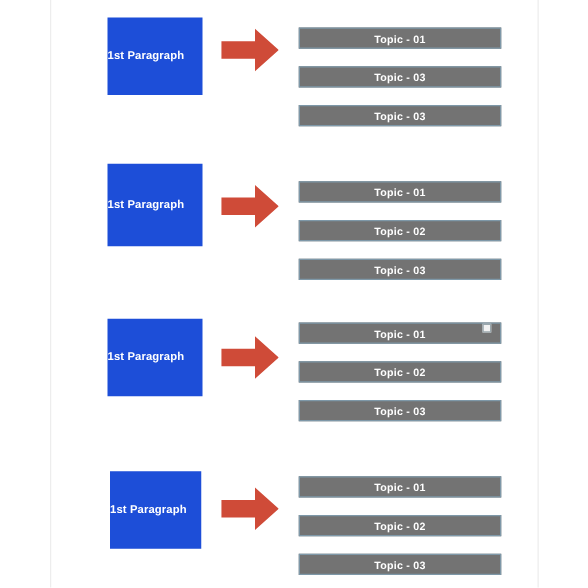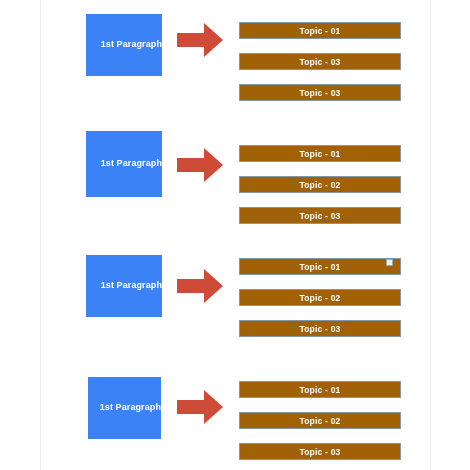--- a/index.html
+++ b/index.html
@@ -34,24 +34,24 @@
 
   .group {
     position: absolute;
     left: 0;
     width: 470px;
   }
 
   
   .para-box {
     position: absolute;
-    background: #3b82f6;
+    background: #1d4ed8;
     display: flex;
     align-items: center;
-    justify-content: flex-end;
+    justify-content: flex-start;
     box-sizing: border-box;
   }
   .para-box-label {
     color: #ffffff;
     font-size: 9px;
     font-weight: bold;
     letter-spacing: .1px;
     text-align: center;
     line-height: 1.1;
     white-space: nowrap;
@@ -59,21 +59,21 @@
 
   
   .arrow {
     position: absolute;
     display: block;
   }
 
   
   .bar {
     position: absolute;
-    background: #a16207;
+    background: #737373;
     border: 1px solid #7e98a8;
     box-sizing: border-box;
     display: flex;
     align-items: center;
     justify-content: center;
   }
   .bar-label {
     color: #ffffff;
     font-size: 8.5px;
     font-weight: bold;

